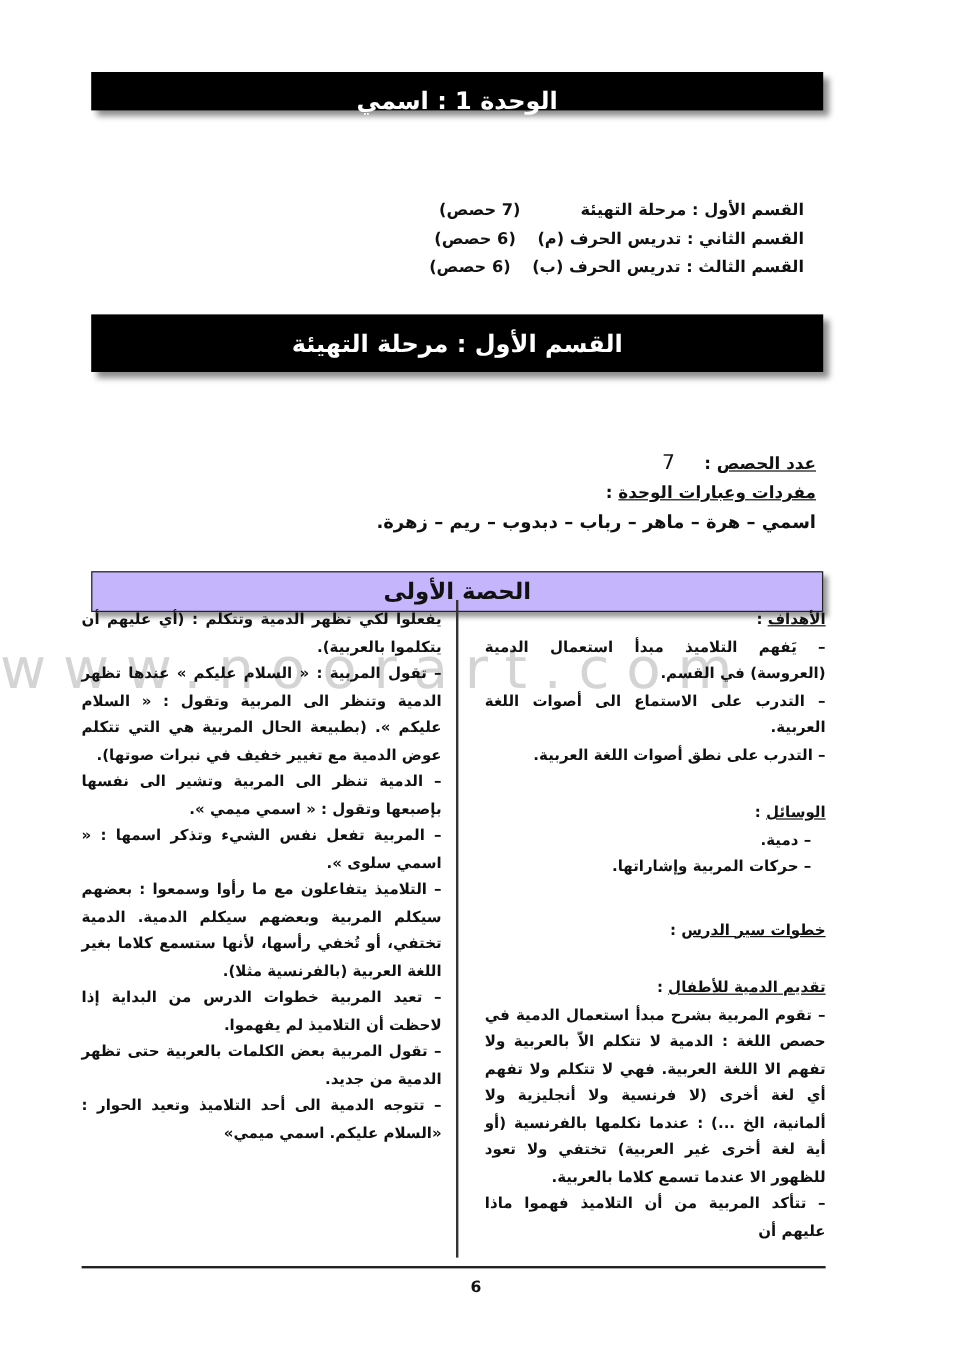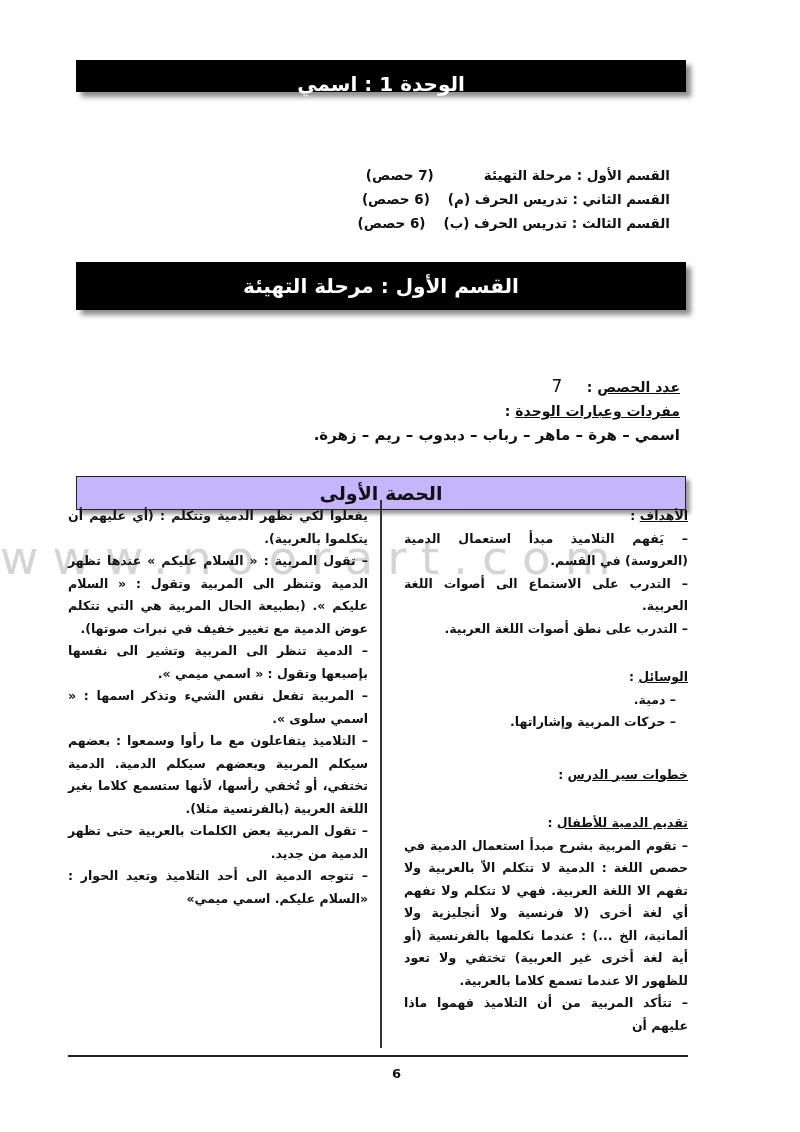--- a/index.html
+++ b/index.html
@@ -108,18 +108,19 @@
   <p>– تقوم المربية بشرح مبدأ استعمال الدمية في حصص اللغة : الدمية لا تتكلم الاّ بالعربية ولا تفهم الا اللغة العربية. فهي لا تتكلم ولا تفهم أي لغة أخرى (لا فرنسية ولا أنجليزية ولا ألمانية، الخ ...) : عندما نكلمها بالفرنسية (أو أية لغة أخرى غير العربية) تختفي ولا تعود للظهور الا عندما تسمع كلاما بالعربية.</p>
   <p>– تتأكد المربية من أن التلاميذ فهموا ماذا عليهم أن</p>
 </div>
 
 <div class="col col-left">
   <p>يفعلوا لكي تظهر الدمية وتتكلم : (أي عليهم أن يتكلموا بالعربية).</p>
   <p>– تقول المربية : « السلام عليكم » عندها تظهر الدمية وتنظر الى المربية وتقول : « السلام عليكم ». (بطبيعة الحال المربية هي التي تتكلم عوض الدمية مع تغيير خفيف في نبرات صوتها).</p>
   <p>– الدمية تنظر الى المربية وتشير الى نفسها بإصبعها وتقول : « اسمي ميمي ».</p>
   <p>– المربية تفعل نفس الشيء وتذكر اسمها : « اسمي سلوى ».</p>
   <p>– التلاميذ يتفاعلون مع ما رأوا وسمعوا : بعضهم سيكلم المربية وبعضهم سيكلم الدمية. الدمية تختفي، أو تُخفي رأسها، لأنها ستسمع كلاما بغير اللغة العربية (بالفرنسية مثلا).</p>
+  <p>– تعيد المربية خطوات الدرس من البداية إذا لاحظت أن التلاميذ لم يفهموا.</p>
   <p>– تقول المربية بعض الكلمات بالعربية حتى تظهر الدمية من جديد.</p>
   <p>– تتوجه الدمية الى أحد التلاميذ وتعيد الحوار : «السلام عليكم. اسمي ميمي»</p>
 </div>
 
 <div class="bottom-rule"></div>
 <div class="page-num">6</div>
 
 </body></html>

